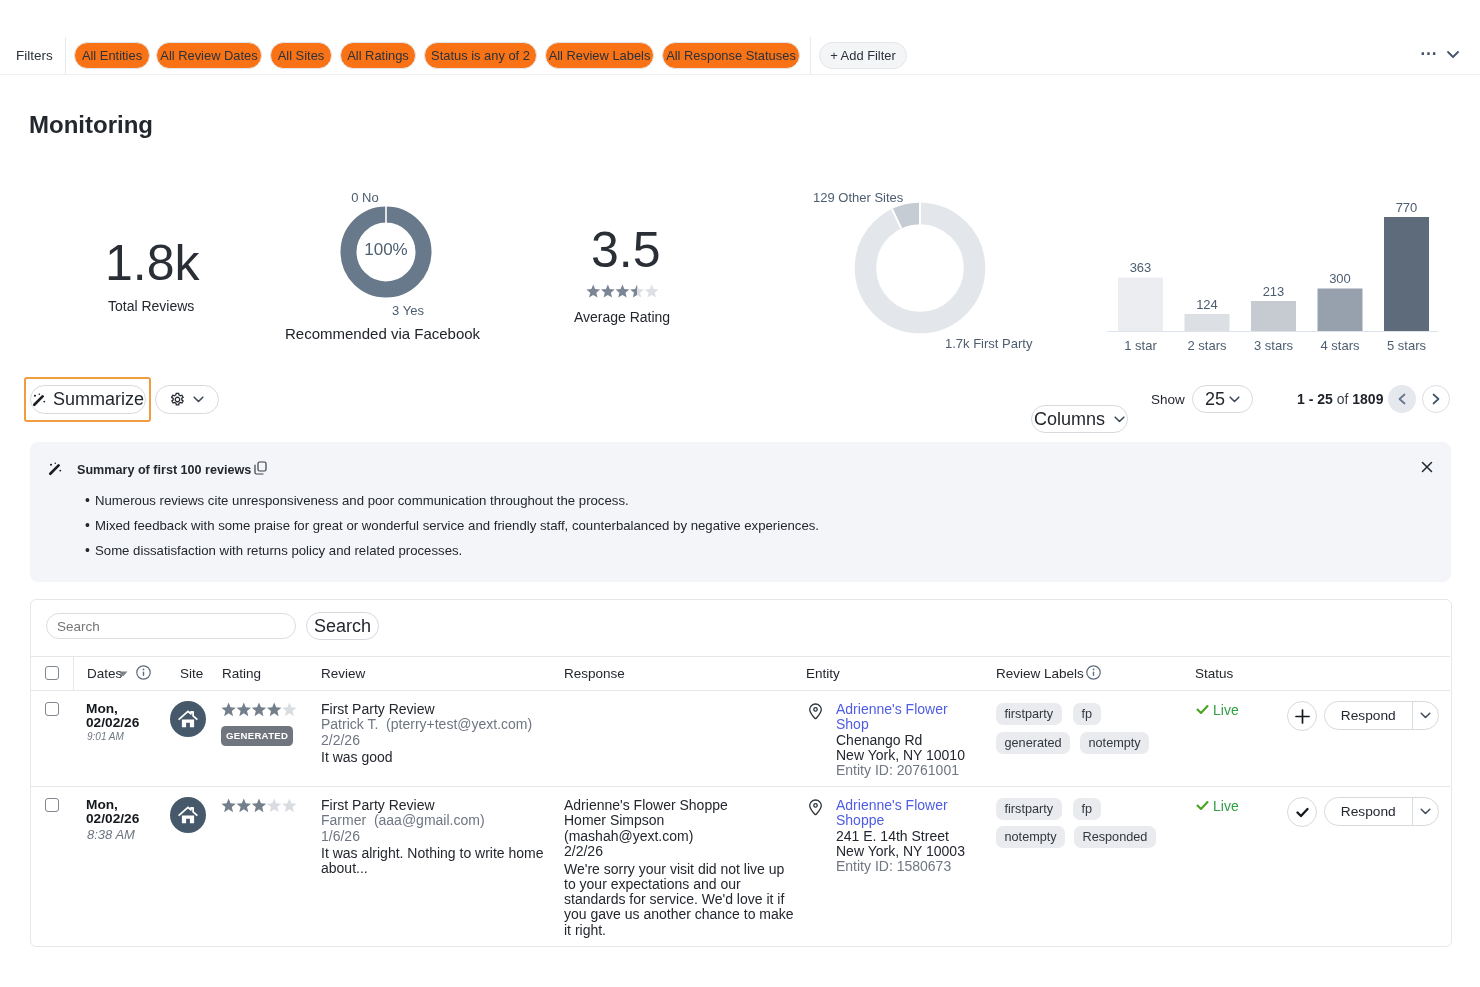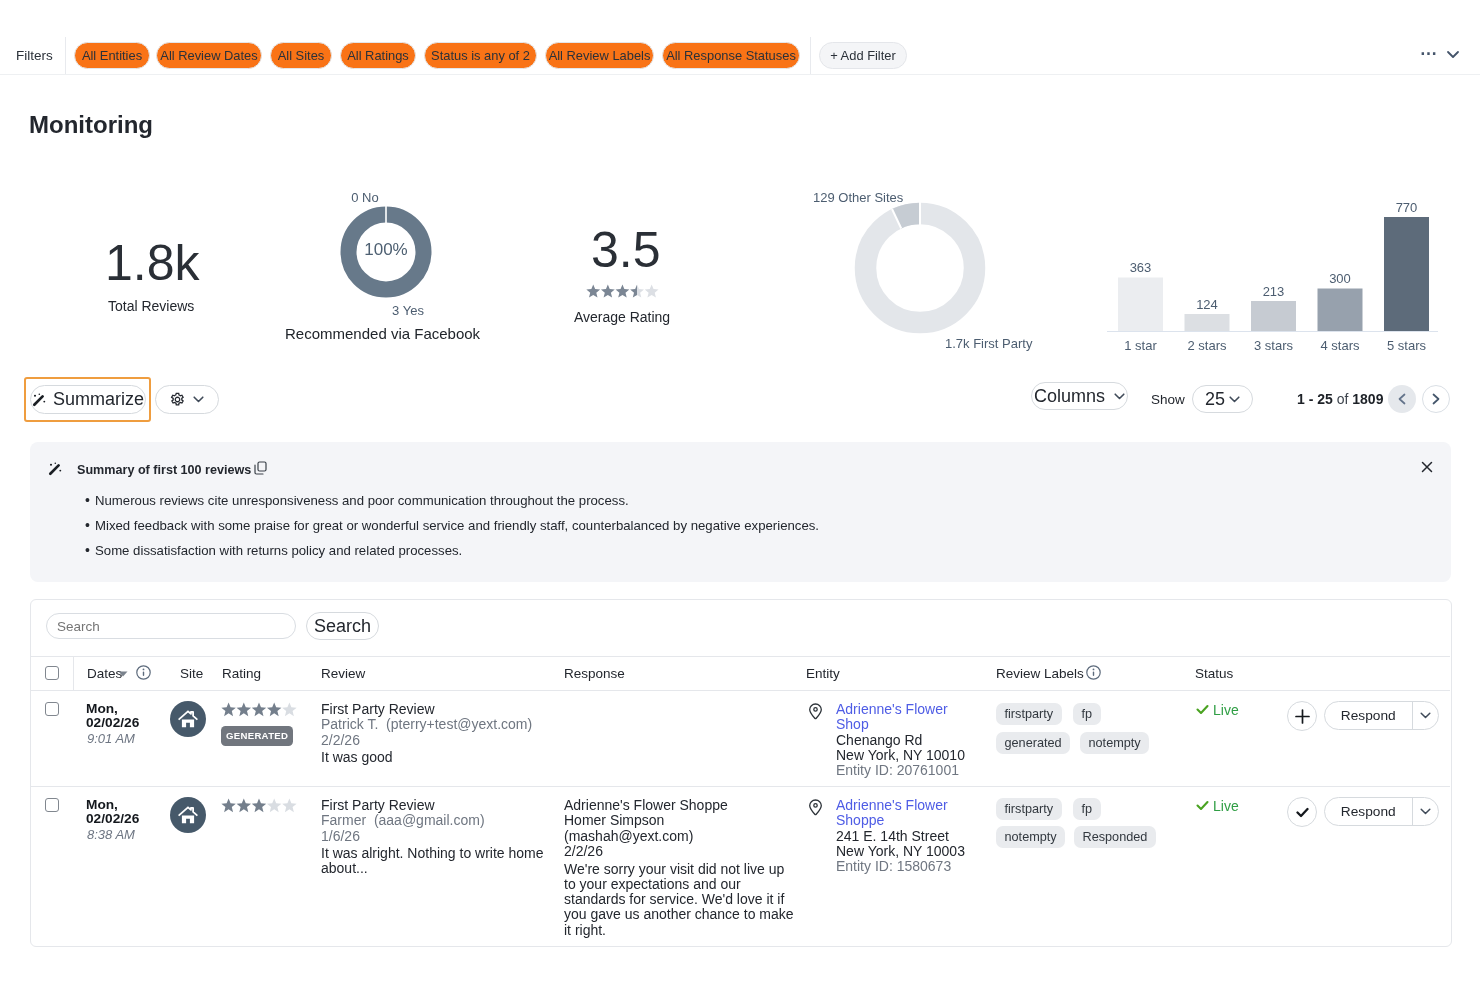--- a/index.html
+++ b/index.html
@@ -126,21 +126,21 @@
     <span>Summarize</span>
   </div>
   <div class="btn" style="left:155px;top:385px;width:62px;height:27px;gap:8px">
     <svg width="15" height="15" viewBox="0 0 16 16">
         <path fill="none" stroke="#23272e" stroke-width="1.4" d="M8 5.6 A2.4 2.4 0 1 1 8 10.4 A2.4 2.4 0 1 1 8 5.6 M6.7 1.5 h2.6 l0.3 1.7 a5.2 5.2 0 0 1 1.4 0.8 l1.7-0.6 1.3 2.2-1.4 1.2a5.2 5.2 0 0 1 0 1.6 l1.4 1.2-1.3 2.2-1.7-0.6a5.2 5.2 0 0 1-1.4 0.8 l-0.3 1.7 h-2.6 l-0.3-1.7a5.2 5.2 0 0 1-1.4-0.8 l-1.7 0.6-1.3-2.2 1.4-1.2a5.2 5.2 0 0 1 0-1.6 L1.7 5.6 3 3.4l1.7 0.6a5.2 5.2 0 0 1 1.4-0.8 Z"></path>
       </svg>
     <svg width="11" height="7" viewBox="0 0 11 7">
         <path d="M1.2 1.2l4.3 4.3 4.3-4.3" fill="none" stroke="#404b59" stroke-width="1.6" stroke-linecap="round" stroke-linejoin="round"></path>
       </svg>
   </div>
-  <div class="btn" style="left:1031px;top:382px;width:95px;height:26px;gap:9px;border-radius:14px">
+  <div class="btn" style="left:1031px;top:405px;width:95px;height:26px;gap:9px;border-radius:14px">
     <span>Columns</span>
     <svg width="11" height="7" viewBox="0 0 11 7">
         <path d="M1.2 1.2l4.3 4.3 4.3-4.3" fill="none" stroke="#404b59" stroke-width="1.6" stroke-linecap="round" stroke-linejoin="round"></path>
       </svg>
   </div>
   <div class="a" style="left:1151px;top:392px;font-size:13.5px">Show</div>
   <div class="btn" style="left:1192px;top:385px;width:59px;height:26px;gap:4px;border-radius:14px">
     <span>25</span>
     <svg width="11" height="7" viewBox="0 0 11 7">
         <path d="M1.2 1.2l4.3 4.3 4.3-4.3" fill="none" stroke="#404b59" stroke-width="1.6" stroke-linecap="round" stroke-linejoin="round"></path>
@@ -211,21 +211,21 @@
       <circle cx="7.5" cy="7.5" r="6.7" fill="none" stroke="#5d6b7c" stroke-width="1.2"></circle>
       <circle cx="7.5" cy="4.4" r="0.9" fill="#5d6b7c"></circle>
       <rect x="6.8" y="6.4" width="1.4" height="4.6" rx="0.7" fill="#5d6b7c"></rect>
     </svg>
   <div class="a hdr" style="left:1195px;top:666px">Status</div>
 
   <div class="a" style="left:31px;top:786px;width:1419px;height:1px;background:#e5e7eb"></div>
 
   <div class="a cb" style="left:45px;top:702px"></div>
   <div class="a" style="left:86px;top:702px;font-size:13.7px;font-weight:700;line-height:13.6px;color:#14181d">Mon,<br>02/02/26</div>
-  <div class="a" style="left:87px;top:731px;font-size:13px;font-style:italic;color:#6e7683">9:01 AM</div>
+  <div class="a" style="left:87px;top:731px;font-size:10px;font-style:italic;color:#6e7683">9:01 AM</div>
   <div class="a site" style="left:170px;top:701px">
       <svg width="22" height="20" viewBox="0 0 22 20">
         <path d="M2.2 10.2 L11 2.3 L13.9 4.9 L13.9 2.9 L16.1 2.9 L16.1 6.9 L19.8 10.2" stroke="#fff" stroke-width="1.8" fill="none" stroke-linecap="round" stroke-linejoin="round"></path>
         <path d="M4.9 10.6 h12.2 V18.2 h-4.2 v-4.4 h-3.8 v4.4 H4.9 Z" fill="#fff"></path>
       </svg>
     </div>
   <div class="a" style="left:221px;top:702px"><svg width="77" height="16" viewBox="0 0 77 16">
         <defs>
           <polygon id="ts" points="7.60,0.40 9.57,5.29 14.83,5.65 10.79,9.04 12.07,14.15 7.60,11.35 3.13,14.15 4.41,9.04 0.37,5.65 5.63,5.29"></polygon>
         </defs>

